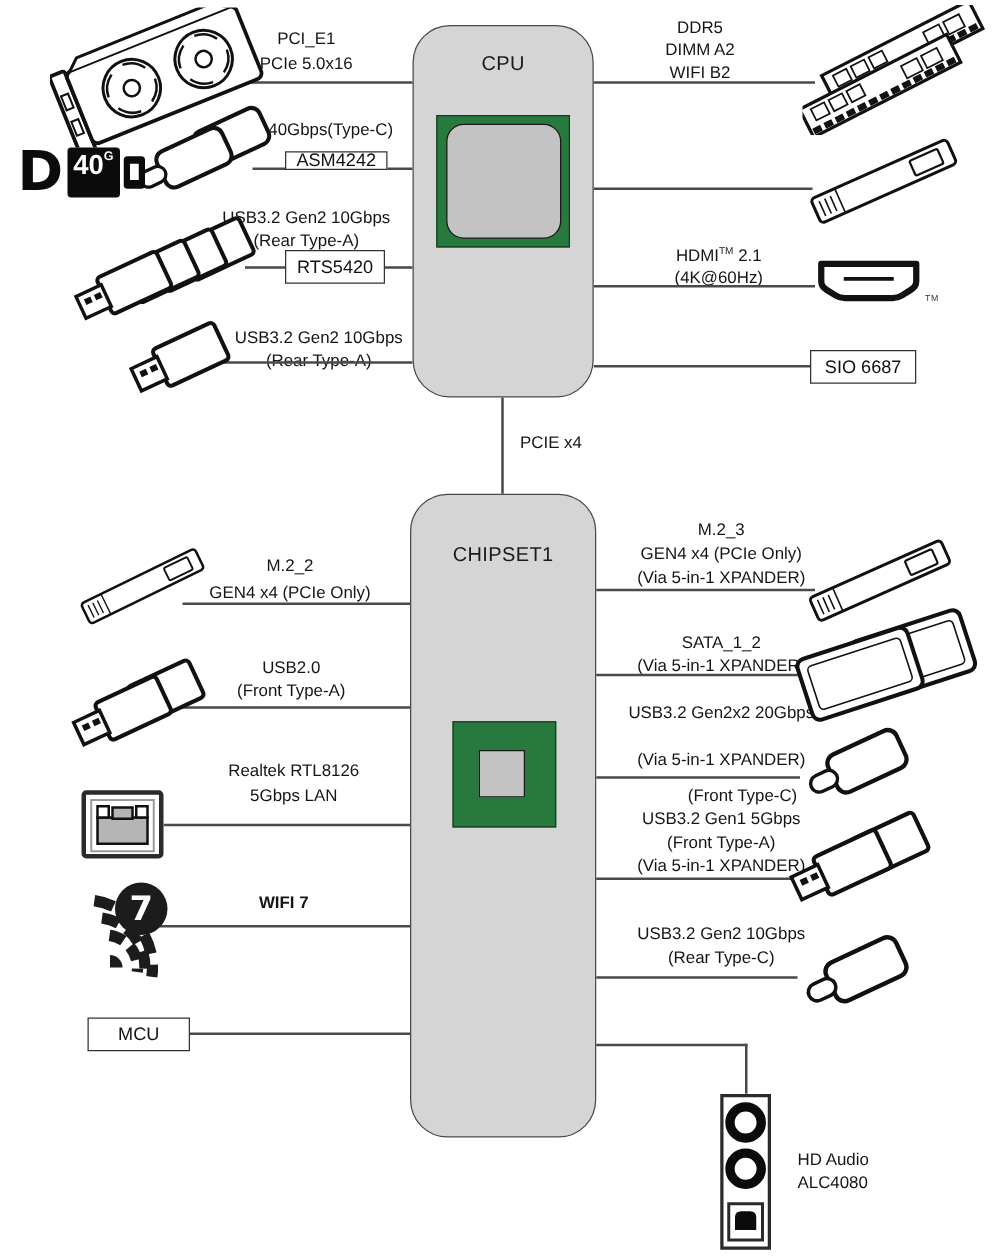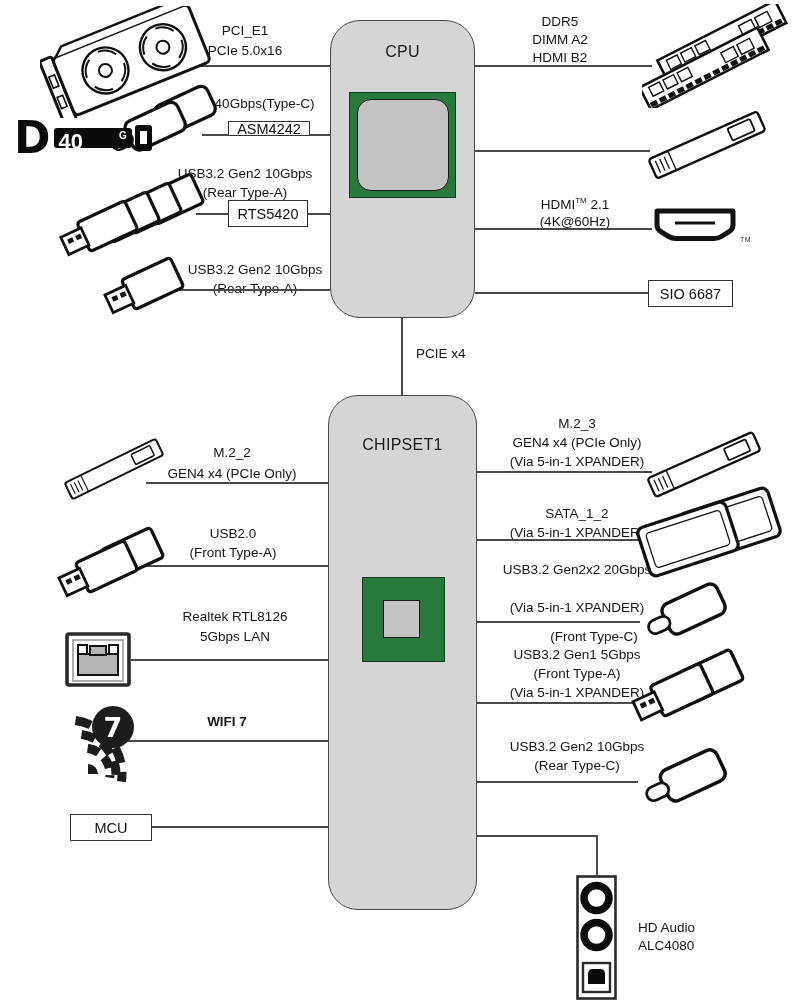--- a/index.html
+++ b/index.html
@@ -20,21 +20,21 @@
 
   .icon { position:absolute; }
   .rot { transform-origin:50% 50%; }
 
   .green-chip { position:absolute; background:#27793e; border:1.2px solid #143c1f; }
   .green-inner { position:absolute; background:#c3c3c3; border:1.6px solid #1a1a1a; }
 
   .dp-logo { position:absolute; display:flex; align-items:center; gap:3px; }
   .dp-d { position:relative; font-size:44px; font-weight:900; line-height:40px; color:#0b0b0b; font-family:"DejaVu Sans", sans-serif; }
   .dp-p { position:absolute; left:11px; top:9px; font-size:20px; font-weight:900; color:#fff; line-height:20px; }
-  .dp-box { background:#0b0b0b; color:#fff; border-radius:3px; height:20px; padding:0 5px; display:flex; align-items:flex-start;gap:36px; }
+  .dp-box { background:#0b0b0b; color:#fff; border-radius:3px; height:40px; padding:0 5px; display:flex; align-items:flex-start; }
   .dp-40 { font-size:22px; font-weight:800; line-height:28px; }
   .dp-g { font-size:10px; font-weight:700; line-height:12px; margin-top:2px; }
   .dp-conn { width:17px; height:26px; background:#0b0b0b; border-radius:3px; position:relative; }
   .dp-conn::after { content:""; position:absolute; left:5px; top:6px; width:7px; height:13px; background:#fff; }
 
   .tm-mark { position:absolute; font-size:7px; color:#333; letter-spacing:.5px; }
 
   .wifi-badge { position:absolute; width:42px; height:42px; border-radius:50%; background:#1c1c1c; color:#fff; display:flex; align-items:center; justify-content:center; font-size:27px; font-weight:800; font-family:"DejaVu Sans", sans-serif; }
 </style>
 </head>
@@ -151,21 +151,21 @@
   <div class="lbl" style="left:165px; top:279px; width:180px;">(Rear Type-A)</div>
   <div class="hline" style="left:152px; top:289px; width:178px;"></div>
   <div class="icon" style="left:102px; top:262px; width:90px; height:55px;">
     <svg class="rot" style="position:absolute; left:0; top:4px; transform:rotate(-25deg);" width="82" height="44" viewBox="0 0 100 54">
         <use href="#usba"></use>
       </svg>
   </div>
 
   <div class="lbl" style="left:500px; top:13px; width:120px; line-height:18px;">DDR5</div>
   <div class="lbl" style="left:500px; top:31px; width:120px; line-height:18px;">DIMM A2</div>
-  <div class="lbl" style="left:500px; top:49px; width:120px; line-height:18px;">HDMI B2</div>
+  <div class="lbl" style="left:500px; top:49px; width:120px; line-height:18px;">WIFI B2</div>
   <div class="hline" style="left:475px; top:65px; width:177px;"></div>
   <svg class="icon" style="left:642px; top:4px;" width="155" height="104" viewBox="0 0 155 104">
     <g transform="rotate(-27 77 52)">
       <g transform="translate(18,-6)">
         <rect x="2" y="34" width="132" height="25" fill="#fff" stroke="#111" stroke-width="2.6"></rect>
         <line x1="4" y1="55" x2="132" y2="55" stroke="#111" stroke-width="5" stroke-dasharray="7 3"></line>
         <rect x="10" y="38" width="12" height="10" fill="#fff" stroke="#111" stroke-width="1.4"></rect>
         <rect x="26" y="38" width="12" height="10" fill="#fff" stroke="#111" stroke-width="1.4"></rect>
         <rect x="42" y="38" width="12" height="10" fill="#fff" stroke="#111" stroke-width="1.4"></rect>
         <rect x="90" y="40" width="14" height="11" fill="#fff" stroke="#111" stroke-width="1.4"></rect>

